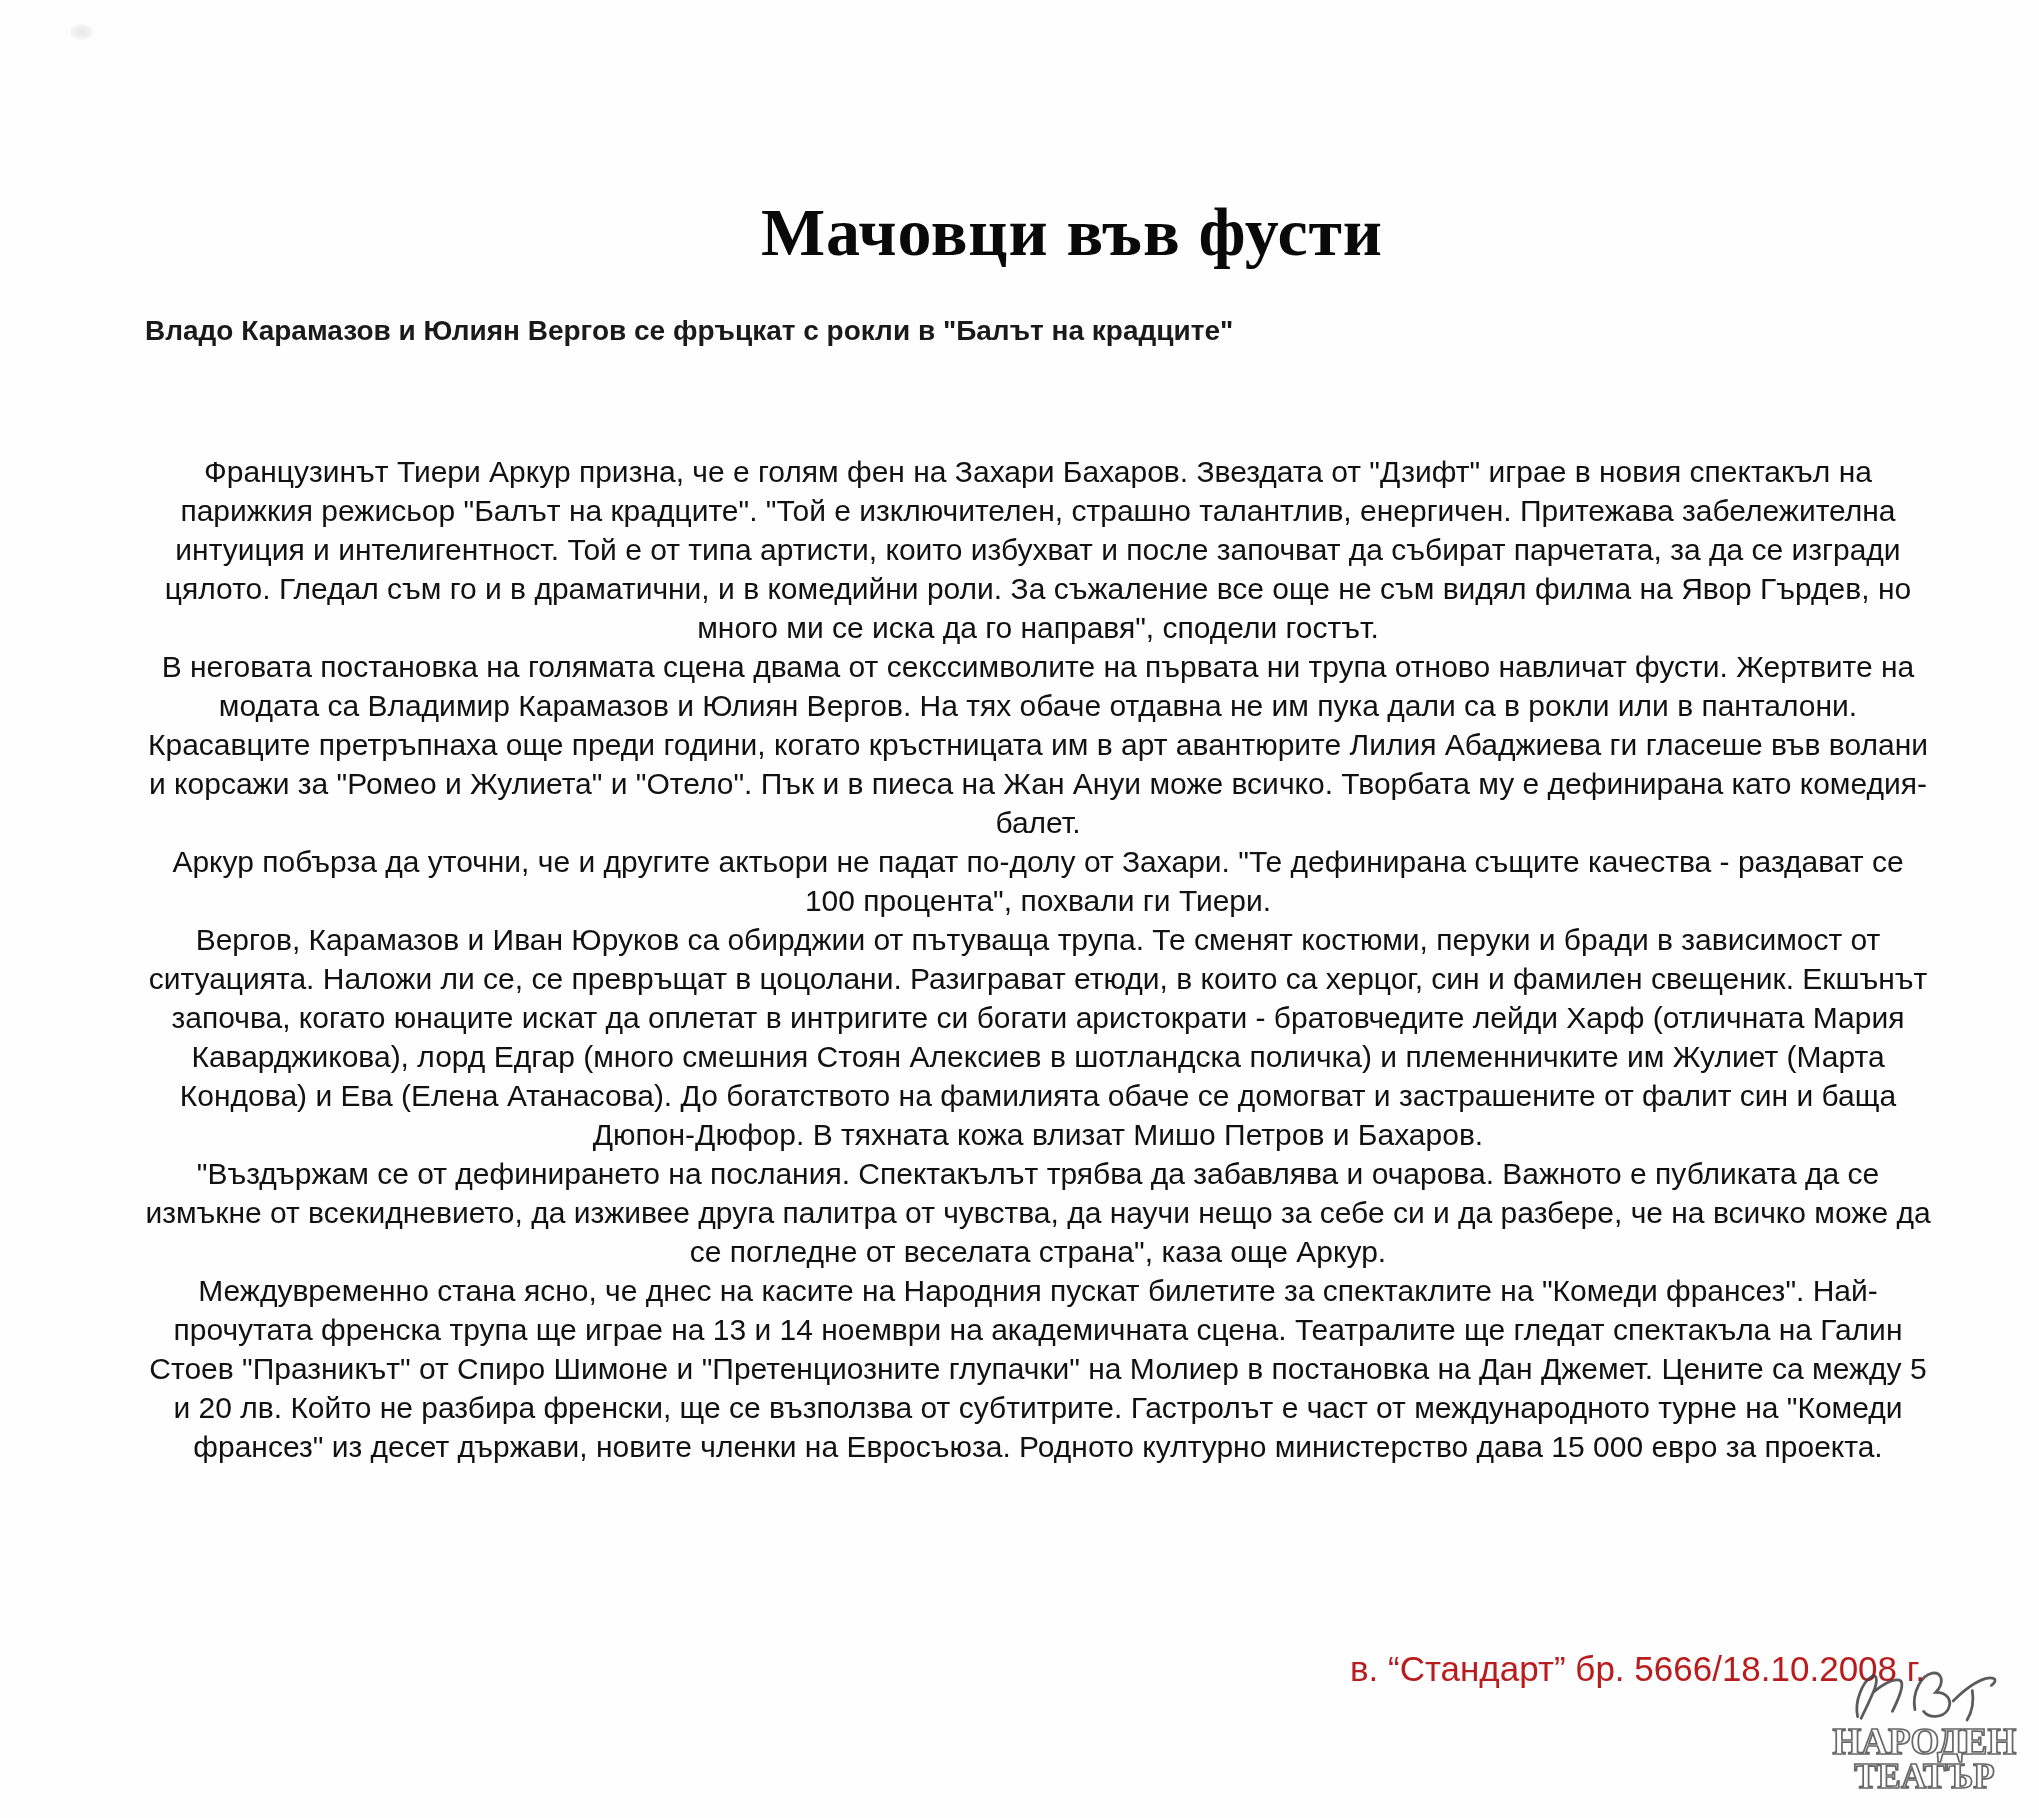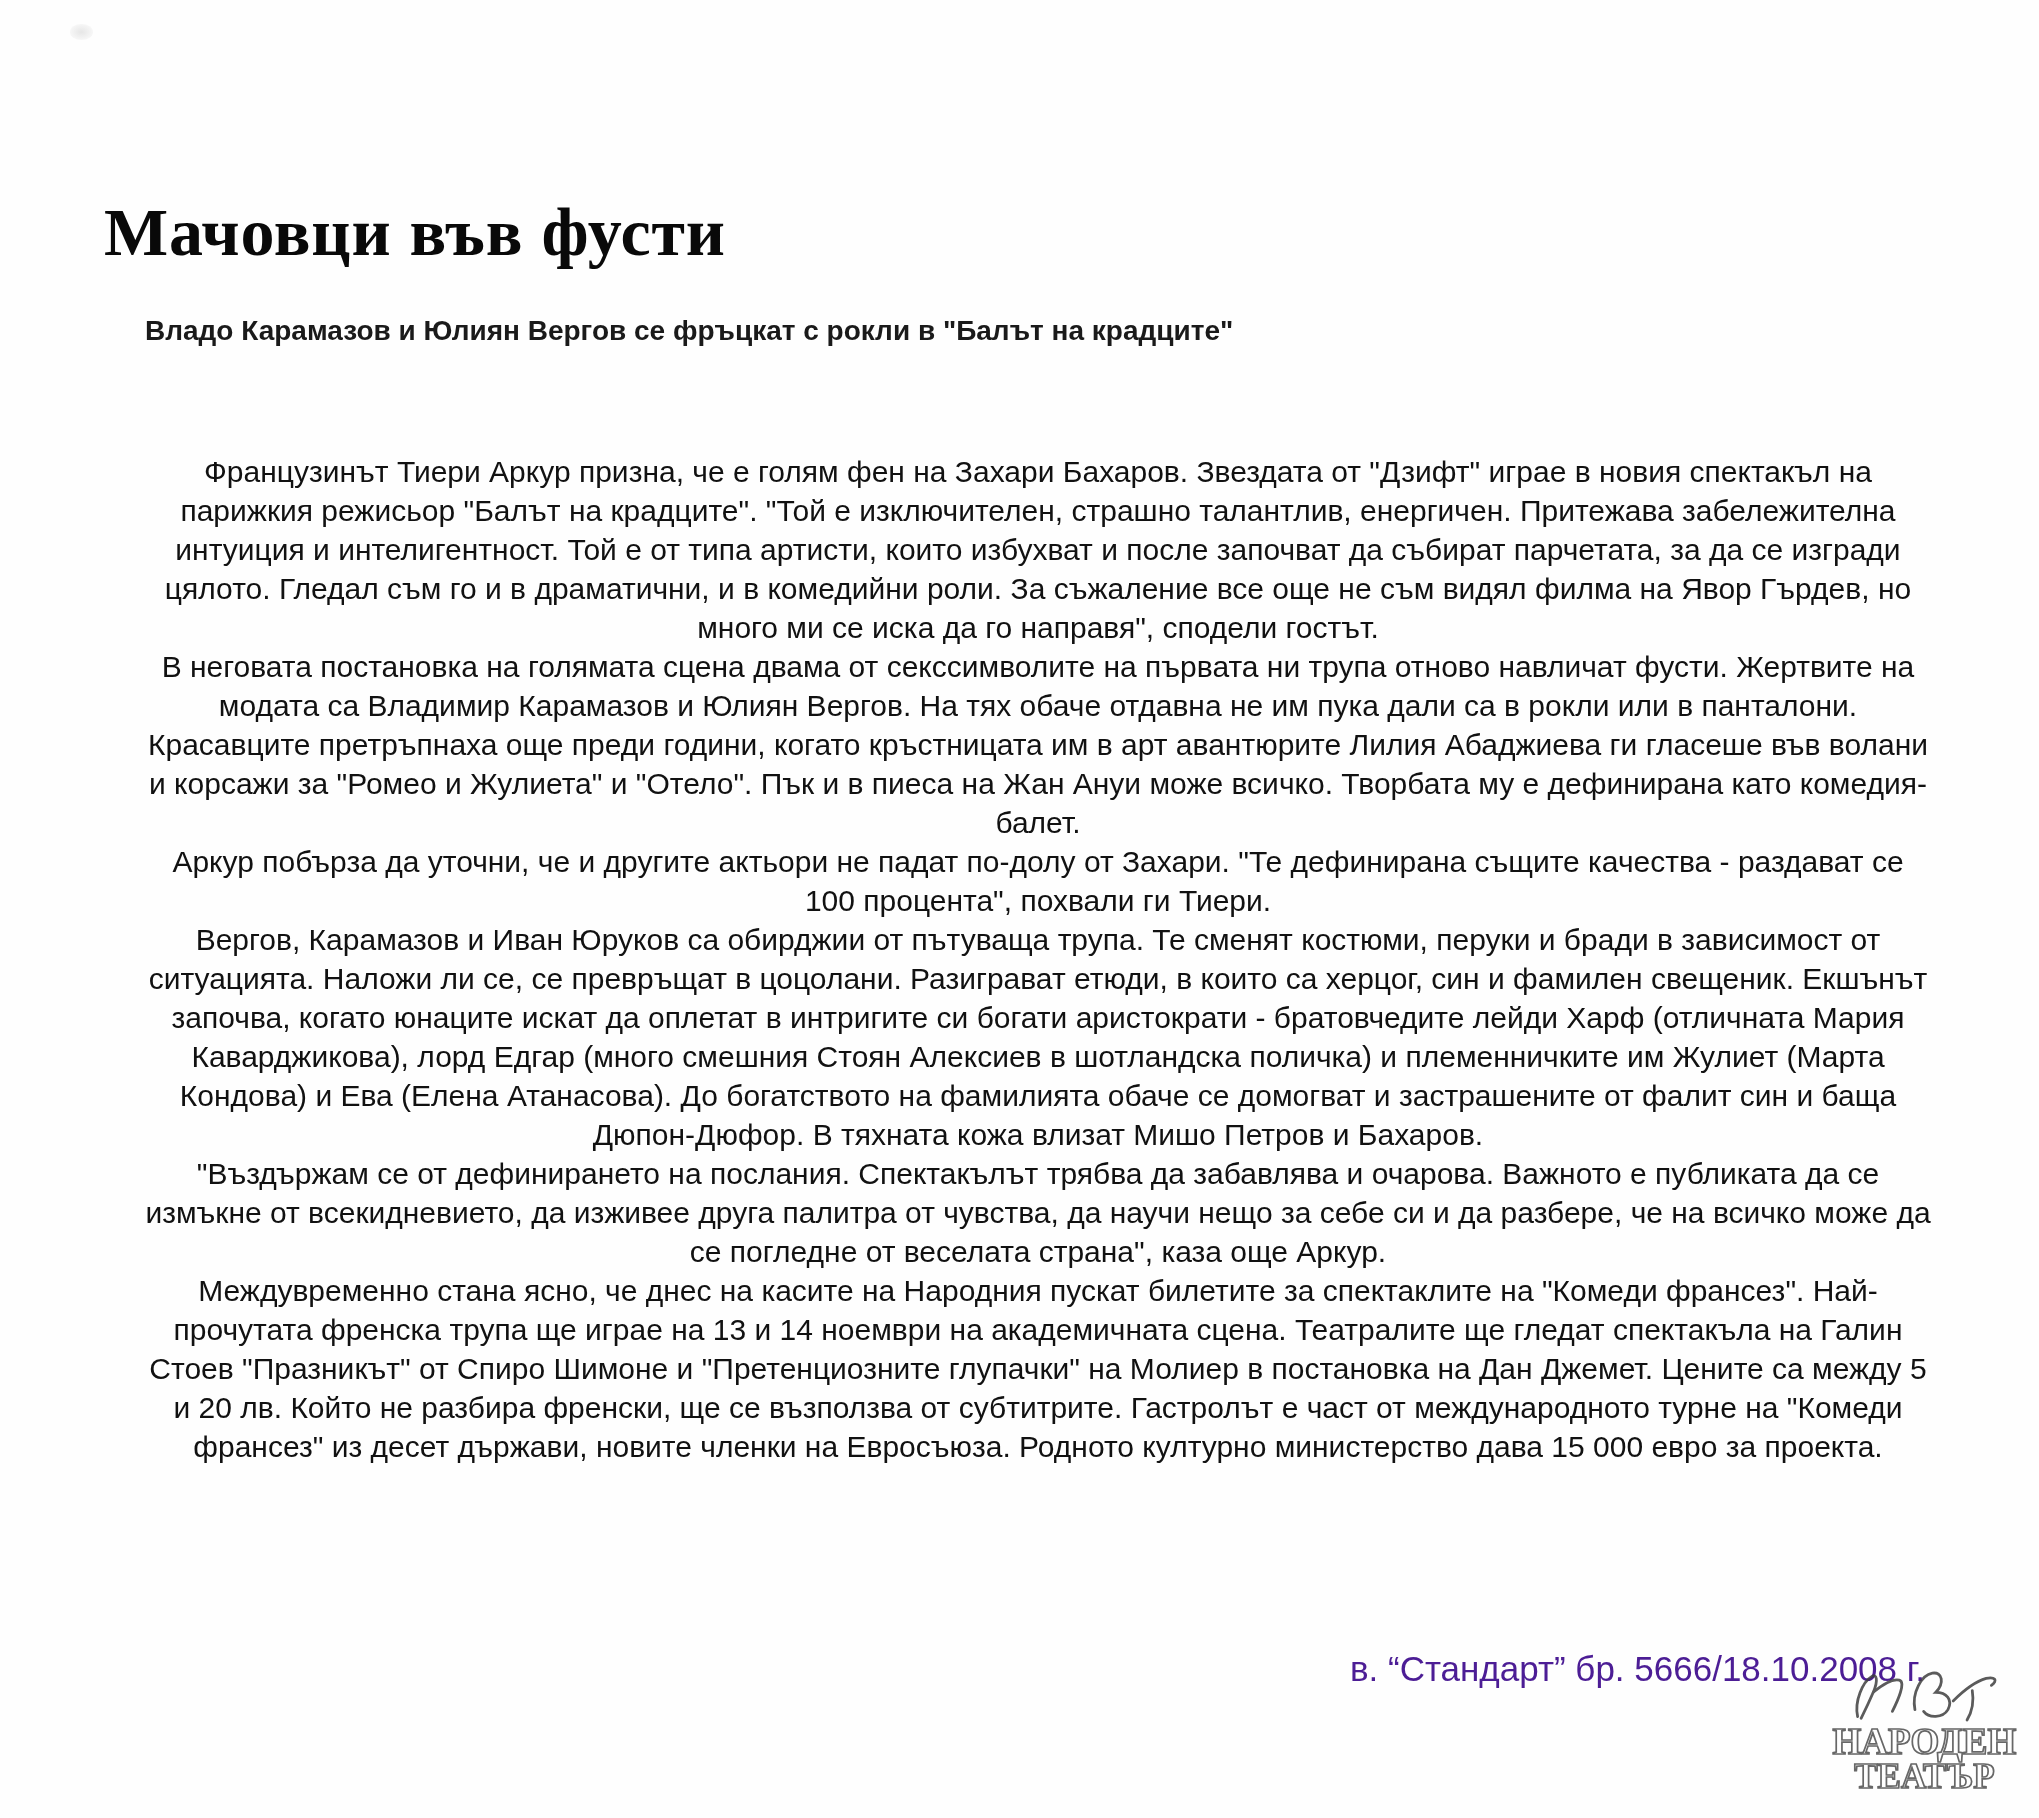--- a/index.html
+++ b/index.html
@@ -15,20 +15,21 @@
     font-family: "Liberation Sans", sans-serif;
     color: #0c0c0c;
     overflow: hidden;
   }
   .title {
     position: absolute;
     top: 193px;
     left: 104px;
     right: 0;
     margin: 0;
+    text-align: center;
     font-family: "Liberation Serif", serif;
     font-weight: 700;
     font-size: 68px;
     letter-spacing: 0.9px;
     color: #090909;
   }
   .subtitle {
     position: absolute;
     top: 315px;
     left: 145px;
@@ -52,21 +53,21 @@
   }
   .author {
     font-weight: 700;
   }
   .source {
     position: absolute;
     top: 1649px;
     right: 115px;
     margin: 0;
     font-size: 35px;
-    color: #4c1d95;
+    color: #b91c1c;
   }
   .watermark {
     position: absolute;
     right: 15.6px;
     bottom: 24px;
     width: 200px;
     text-align: center;
     opacity: 0.85;
   }
   .watermark .sig {

